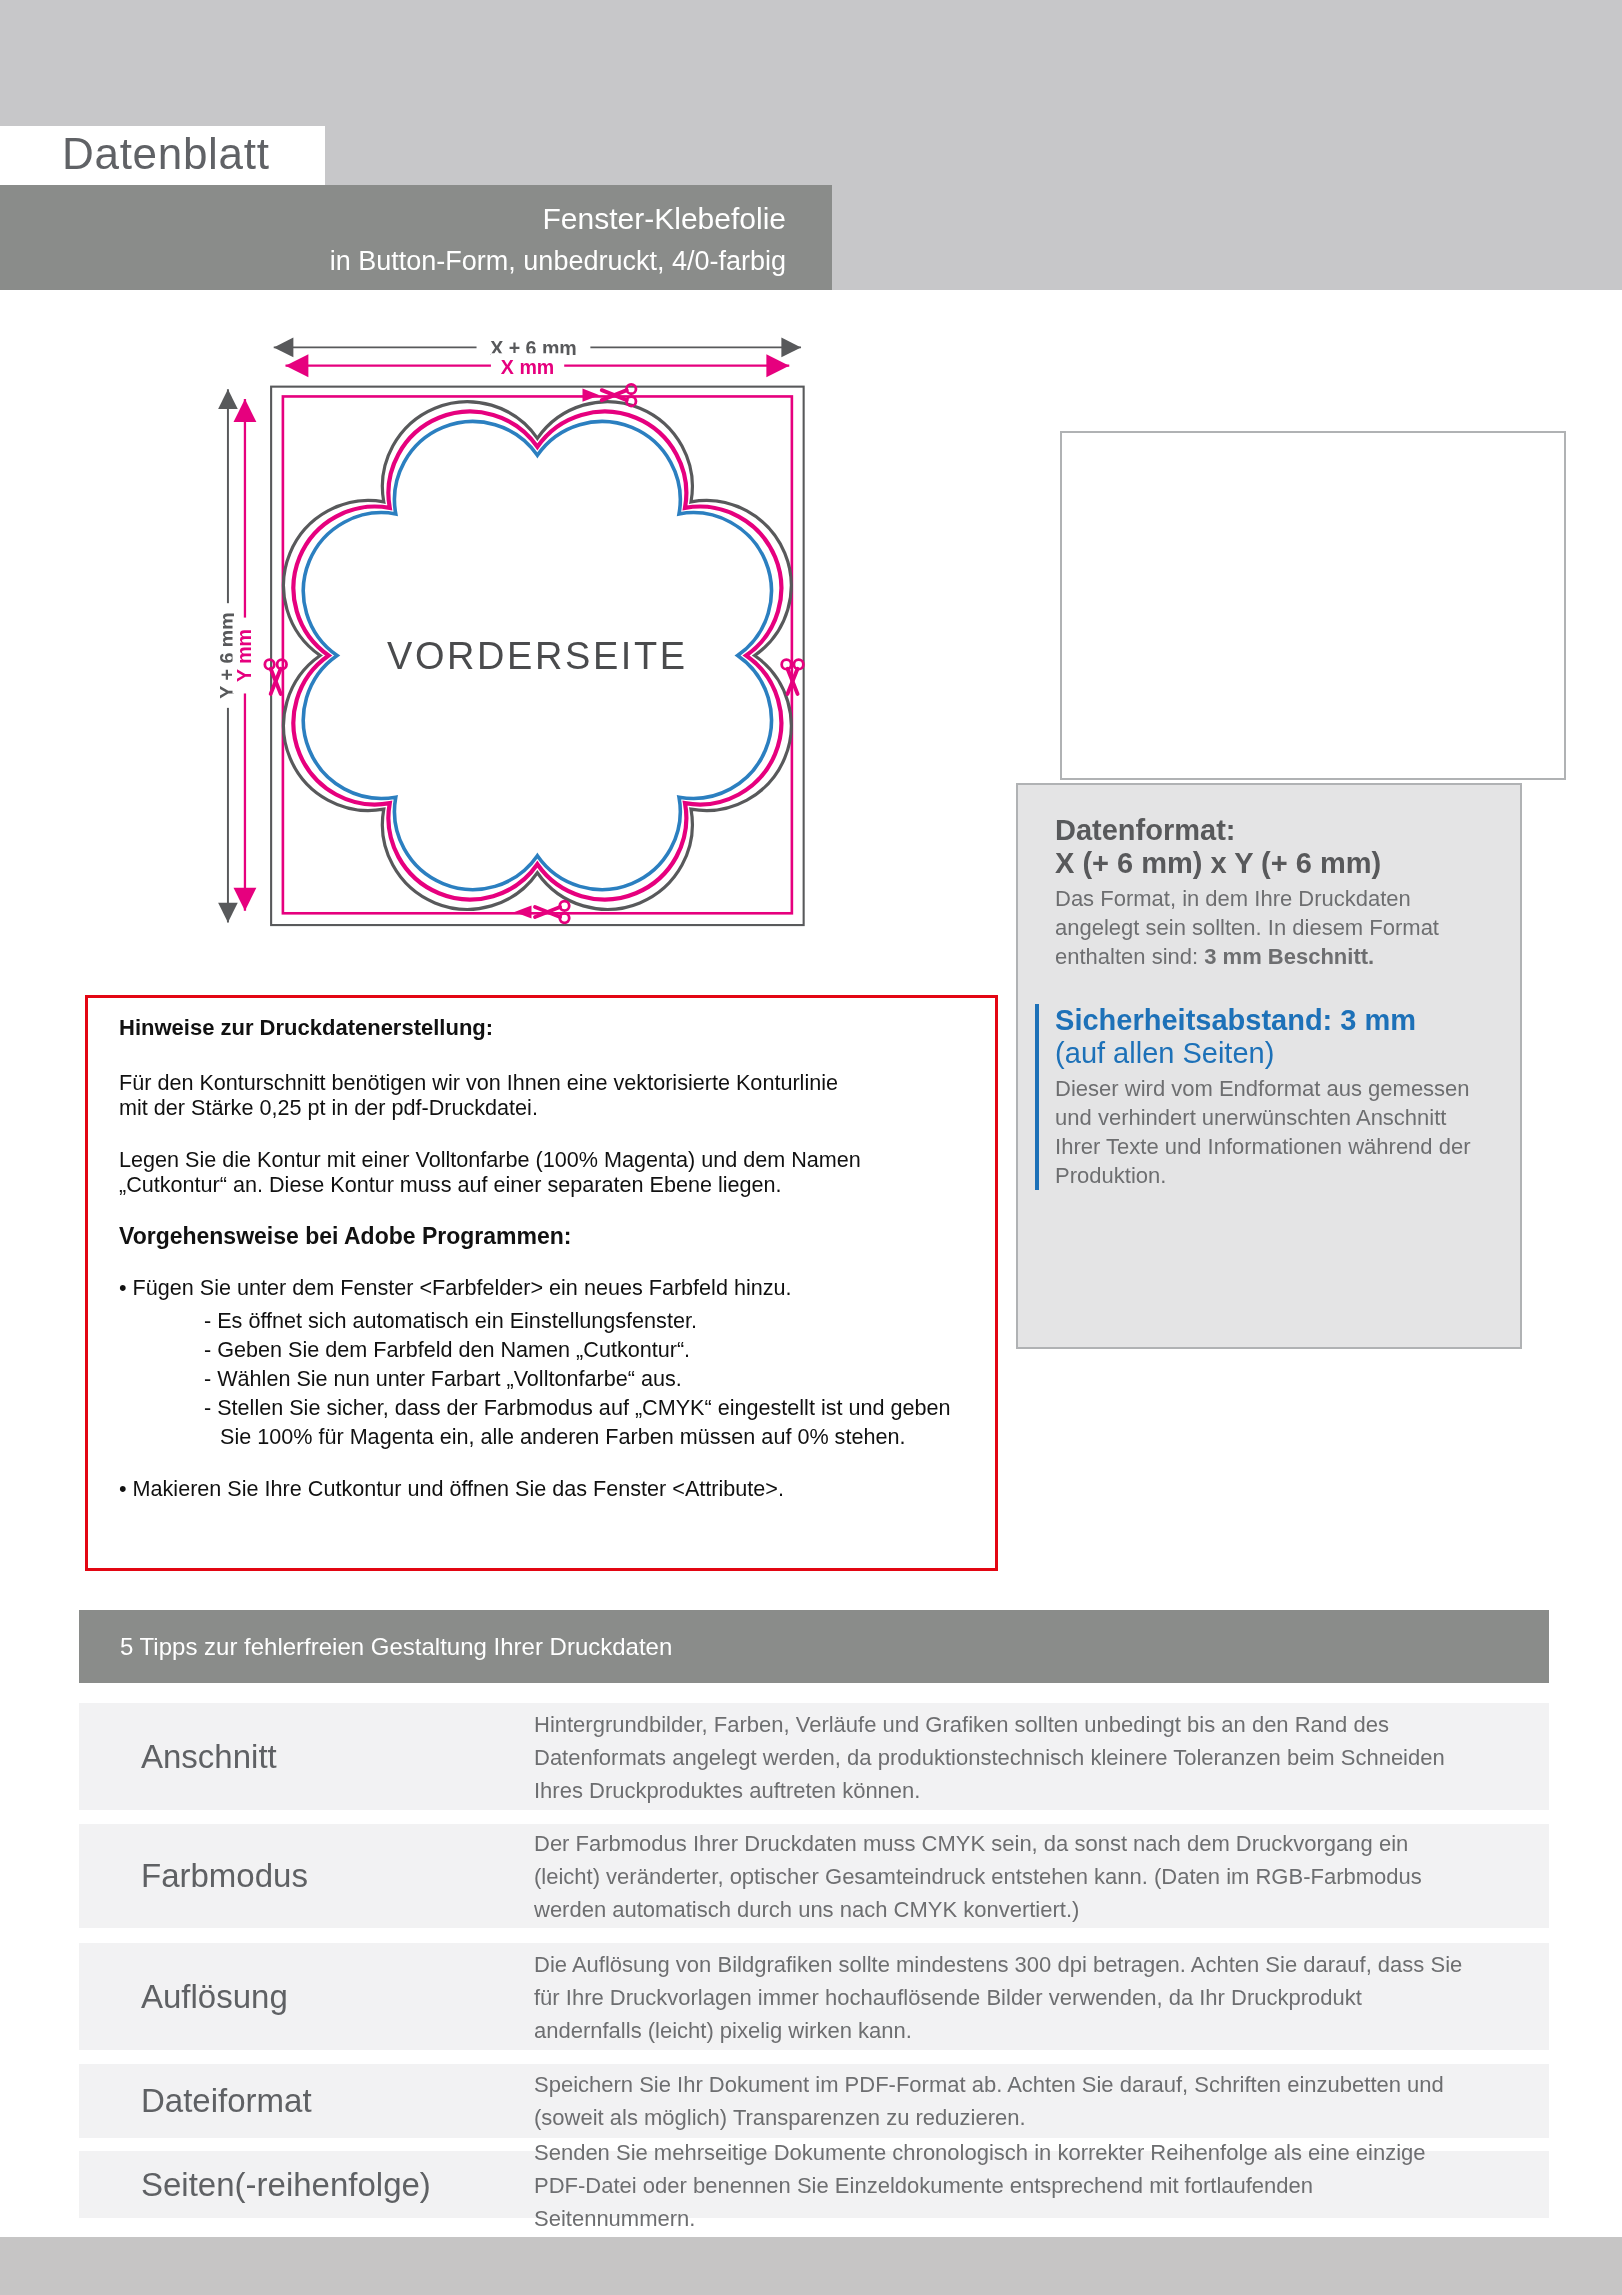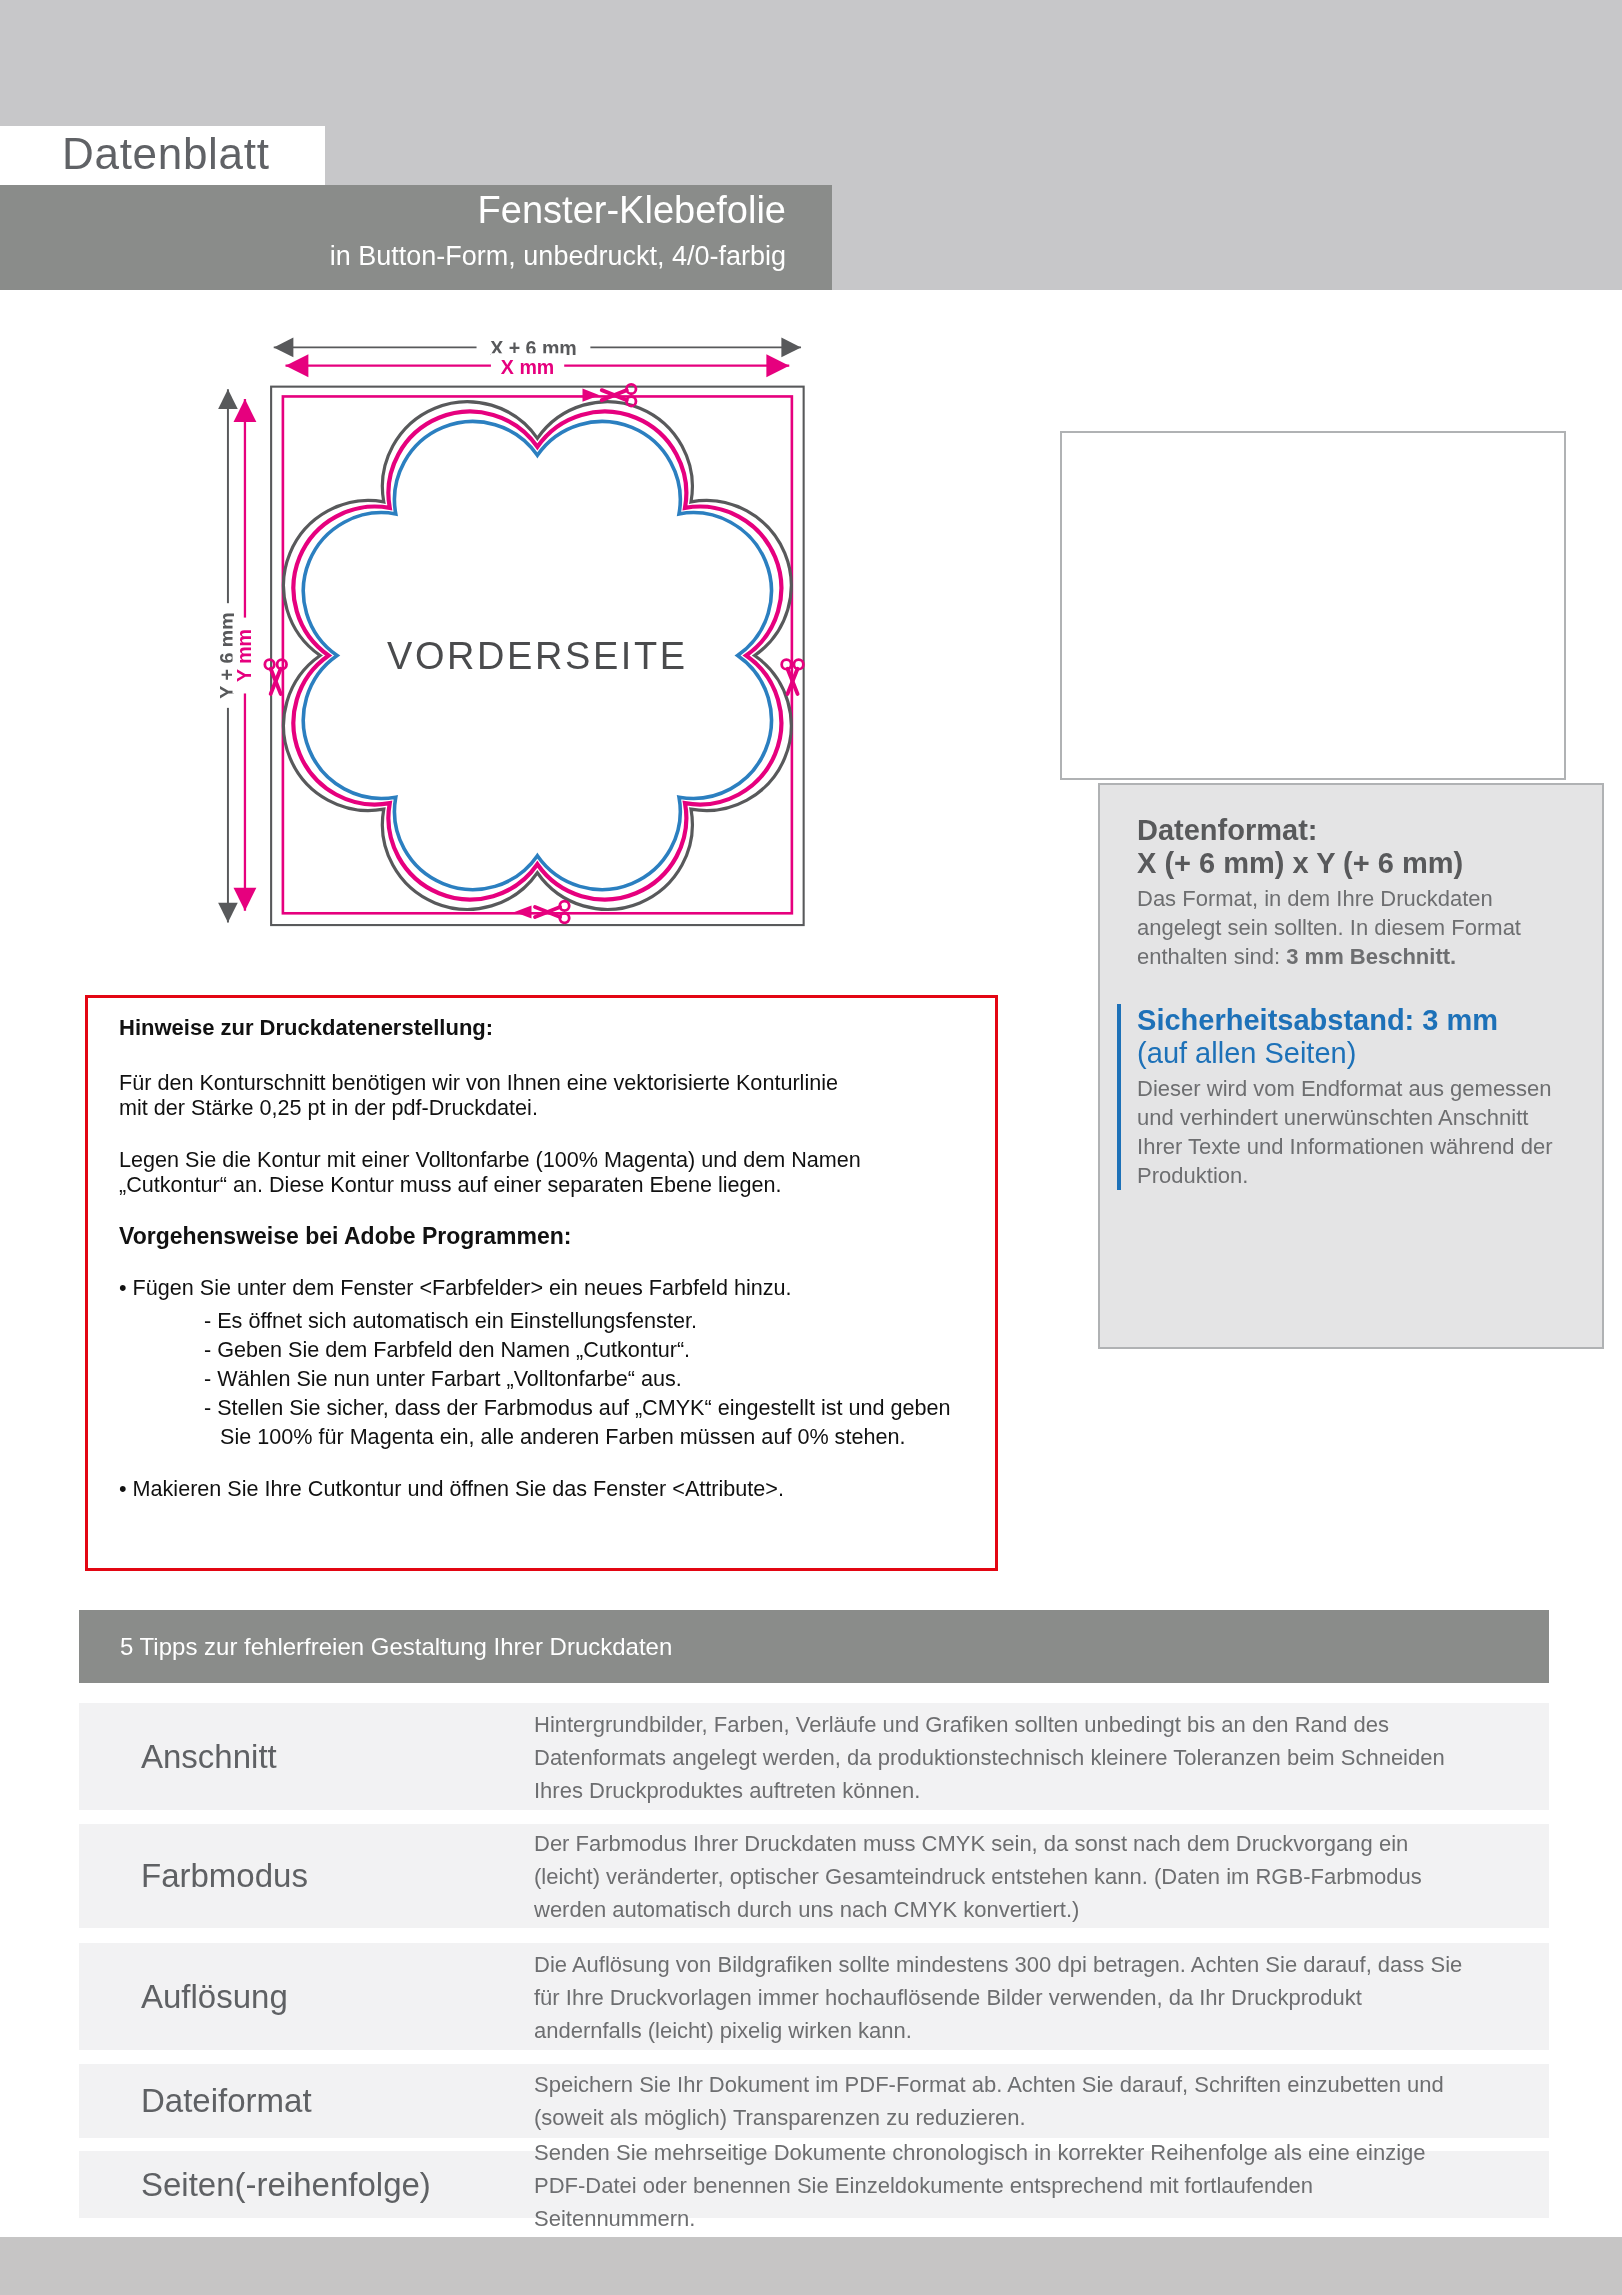--- a/index.html
+++ b/index.html
@@ -6,34 +6,34 @@
   #page{position:relative;width:1623px;height:2295px;background:#ffffff;overflow:hidden;
         font-family:"Liberation Sans", sans-serif;}
 
   
   .hdr-light{position:absolute;left:0;top:0;width:1623px;height:290px;background:#c7c7c9;}
   .hdr-white{position:absolute;left:0;top:126px;width:325px;height:60px;background:#ffffff;}
   .hdr-white span{position:absolute;left:62px;top:50%;transform:translateY(-54%);
         font-size:44px;color:#606266;letter-spacing:0.7px;}
   .hdr-band{position:absolute;left:0;top:185px;width:832px;height:105px;background:#8a8c8a;
         box-sizing:border-box;text-align:right;padding-right:46px;color:#ffffff;}
-  .hdr-title{font-size:38px;line-height:1;margin-top:6px;}
+  .hdr-title{font-size:30px;line-height:1;margin-top:19px;}
   .hdr-sub{font-size:27px;line-height:1;margin-top:13.7px;}
 
   
   #vector{position:absolute;left:0;top:0;width:1623px;height:2295px;}
   .dimtext-g{font-size:30px;font-weight:bold;fill:#58595b;}
   .dimtext-m{font-size:30px;font-weight:bold;fill:#e6007e;}
   .vorder{font-size:58px;fill:#4a4b4d;letter-spacing:4px;}
 
   
   .zoom-box{position:absolute;left:1060px;top:431px;width:506px;height:349px;background:#ffffff;
         border:2.6px solid #b0b2b4;box-sizing:border-box;}
   
-  .fmt-panel{position:absolute;left:1098px;top:783px;width:506px;height:566px;background:#e4e4e5;
+  .fmt-panel{position:absolute;left:1016px;top:783px;width:506px;height:566px;background:#e4e4e5;
         border:2px solid #b0b2b4;box-sizing:border-box;padding:29px 26px 0 37px;color:#6d6e70;}
   .fmt-h{font-size:29px;font-weight:bold;color:#58595b;line-height:33px;}
   .fmt-body{font-size:22px;line-height:29px;margin-top:3.9px;}
   .fmt-block{margin-top:33px;padding-left:15.7px;margin-left:-19.6px;}
   .blk-magenta{border-left:4.6px solid #e6007e;}
   .blk-blue{border-left:4.6px solid #1d71b8;}
   .mag{color:#e6007e;}
   .blu{color:#1d71b8;}
   .fmt-hm{font-size:29px;font-weight:bold;line-height:33px;}
   .fmt-hm2{font-size:29px;line-height:33px;}

